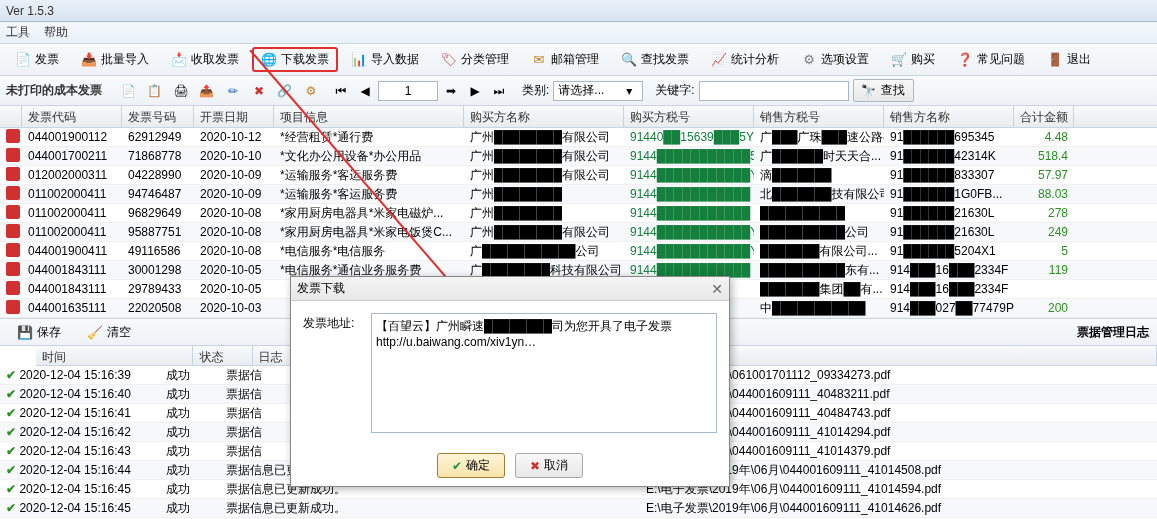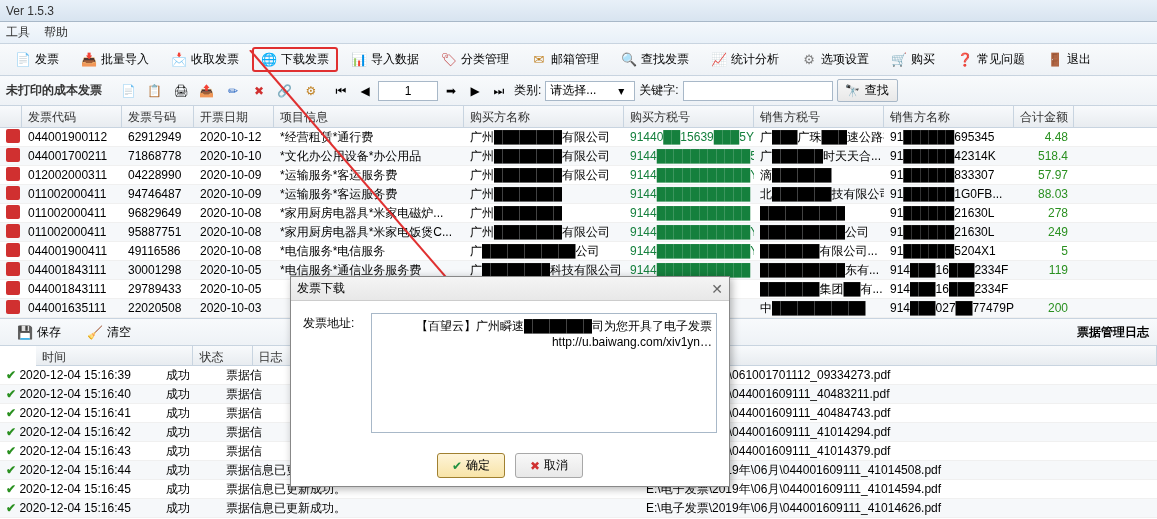--- a/index.html
+++ b/index.html
@@ -9,21 +9,21 @@
 .menubar span { cursor: default; }
 .toolbar { background: linear-gradient(#f8fafc,#eef2f6); height: 32px; display: flex; align-items: center; padding: 0 6px; gap: 4px; border-bottom: 1px solid #c8d4e0; }
 .tbtn { display: flex; align-items: center; gap: 4px; padding: 3px 8px; border: 1px solid transparent; border-radius: 3px; cursor: pointer; }
 .tbtn.highlighted { border: 2px solid #e03030; padding: 2px 7px; }
 .icon { width: 16px; height: 16px; display: inline-flex; align-items: center; justify-content: center; font-size: 13px; }
 .subtoolbar { background: linear-gradient(#f8fafc,#eef2f6); height: 30px; display: flex; align-items: center; padding: 0 6px; gap: 4px; border-bottom: 1px solid #c8d4e0; }
 .subtoolbar .title { font-weight: bold; color: #333; margin-right: 12px; }
 .iconbtn { width: 22px; height: 22px; display: flex; align-items: center; justify-content: center; border: 1px solid transparent; border-radius: 2px; cursor: pointer; }
 .navbox { display: flex; align-items: center; gap: 2px; margin-left: 4px; }
 .pginput { width: 60px; height: 20px; border: 1px solid #a8b8c8; padding: 0 4px; text-align: center; }
-.label { }
+.label { margin-left: 8px; }
 .combo { height: 20px; border: 1px solid #a8b8c8; padding: 0 4px; background: #fff; display: flex; align-items: center; gap: 22px; cursor: pointer; }
 .searchinp { width: 150px; height: 20px; border: 1px solid #a8b8c8; padding: 0 4px; }
 .searchbtn { display: flex; align-items: center; gap: 4px; padding: 2px 8px; border: 1px solid #a8b8c8; border-radius: 2px; cursor: pointer; background: linear-gradient(#f8f8f8,#e8e8e8); }
 .table { width: 100%; }
 .thead { display: flex; background: linear-gradient(#f8fafc,#e8ecf0); border-bottom: 1px solid #c8d4e0; height: 22px; }
 .th { border-right: 1px solid #c8d4e0; padding: 3px 6px; color: #333; overflow: hidden; white-space: nowrap; }
 .tbody { }
 .tr { display: flex; height: 19px; border-bottom: 1px solid #f0f0f0; align-items: center; }
 .tr:nth-child(even) { background: #f6f8fa; }
 .td { padding: 1px 6px; overflow: hidden; white-space: nowrap; }
@@ -46,21 +46,21 @@
 .lc-time { width: 160px; }
 .lc-status { width: 60px; }
 .lc-log { width: 420px; }
 .lc-file { width: 500px; }
 .check { color: #2a9020; font-weight: bold; }
 .dialog { position: absolute; left: 290px; top: 276px; width: 440px; background: #fff; border: 1px solid #888; box-shadow: 2px 2px 8px rgba(0,0,0,0.3); z-index: 100; }
 .dialog-title { background: linear-gradient(#f4f4f4,#e8e8e8); height: 24px; display: flex; align-items: center; justify-content: space-between; padding: 0 6px; border-bottom: 1px solid #ccc; }
 .dialog-close { cursor: pointer; font-size: 14px; color: #666; }
 .dialog-body { padding: 12px; display: flex; gap: 8px; }
 .dialog-label { width: 60px; padding-top: 2px; }
-.dialog-ta { flex: 1; height: 120px; border: 1px solid #a8b8c8; padding: 4px; resize: none; font-family: inherit; text-align: right; }
+.dialog-ta { flex: 1; height: 120px; border: 1px solid #a8b8c8; padding: 4px; resize: none; font-family: inherit; }
 .dialog-btns { display: flex; justify-content: center; gap: 10px; padding: 8px; }
 .dlgbtn { padding: 3px 14px; border: 1px solid #a08030; border-radius: 3px; background: linear-gradient(#fef4d8,#f8e4a8); cursor: pointer; display: flex; align-items: center; gap: 4px; }
 .dlgbtn.cancel { background: linear-gradient(#f8f8f8,#e8e8e8); border-color: #a8a8a8; }
 .arrow-line { position: absolute; z-index: 50; pointer-events: none; }
 </style>
 </head>
 <body>
 
 <div class="titlebar">
   <span>Ver 1.5.3</span>

